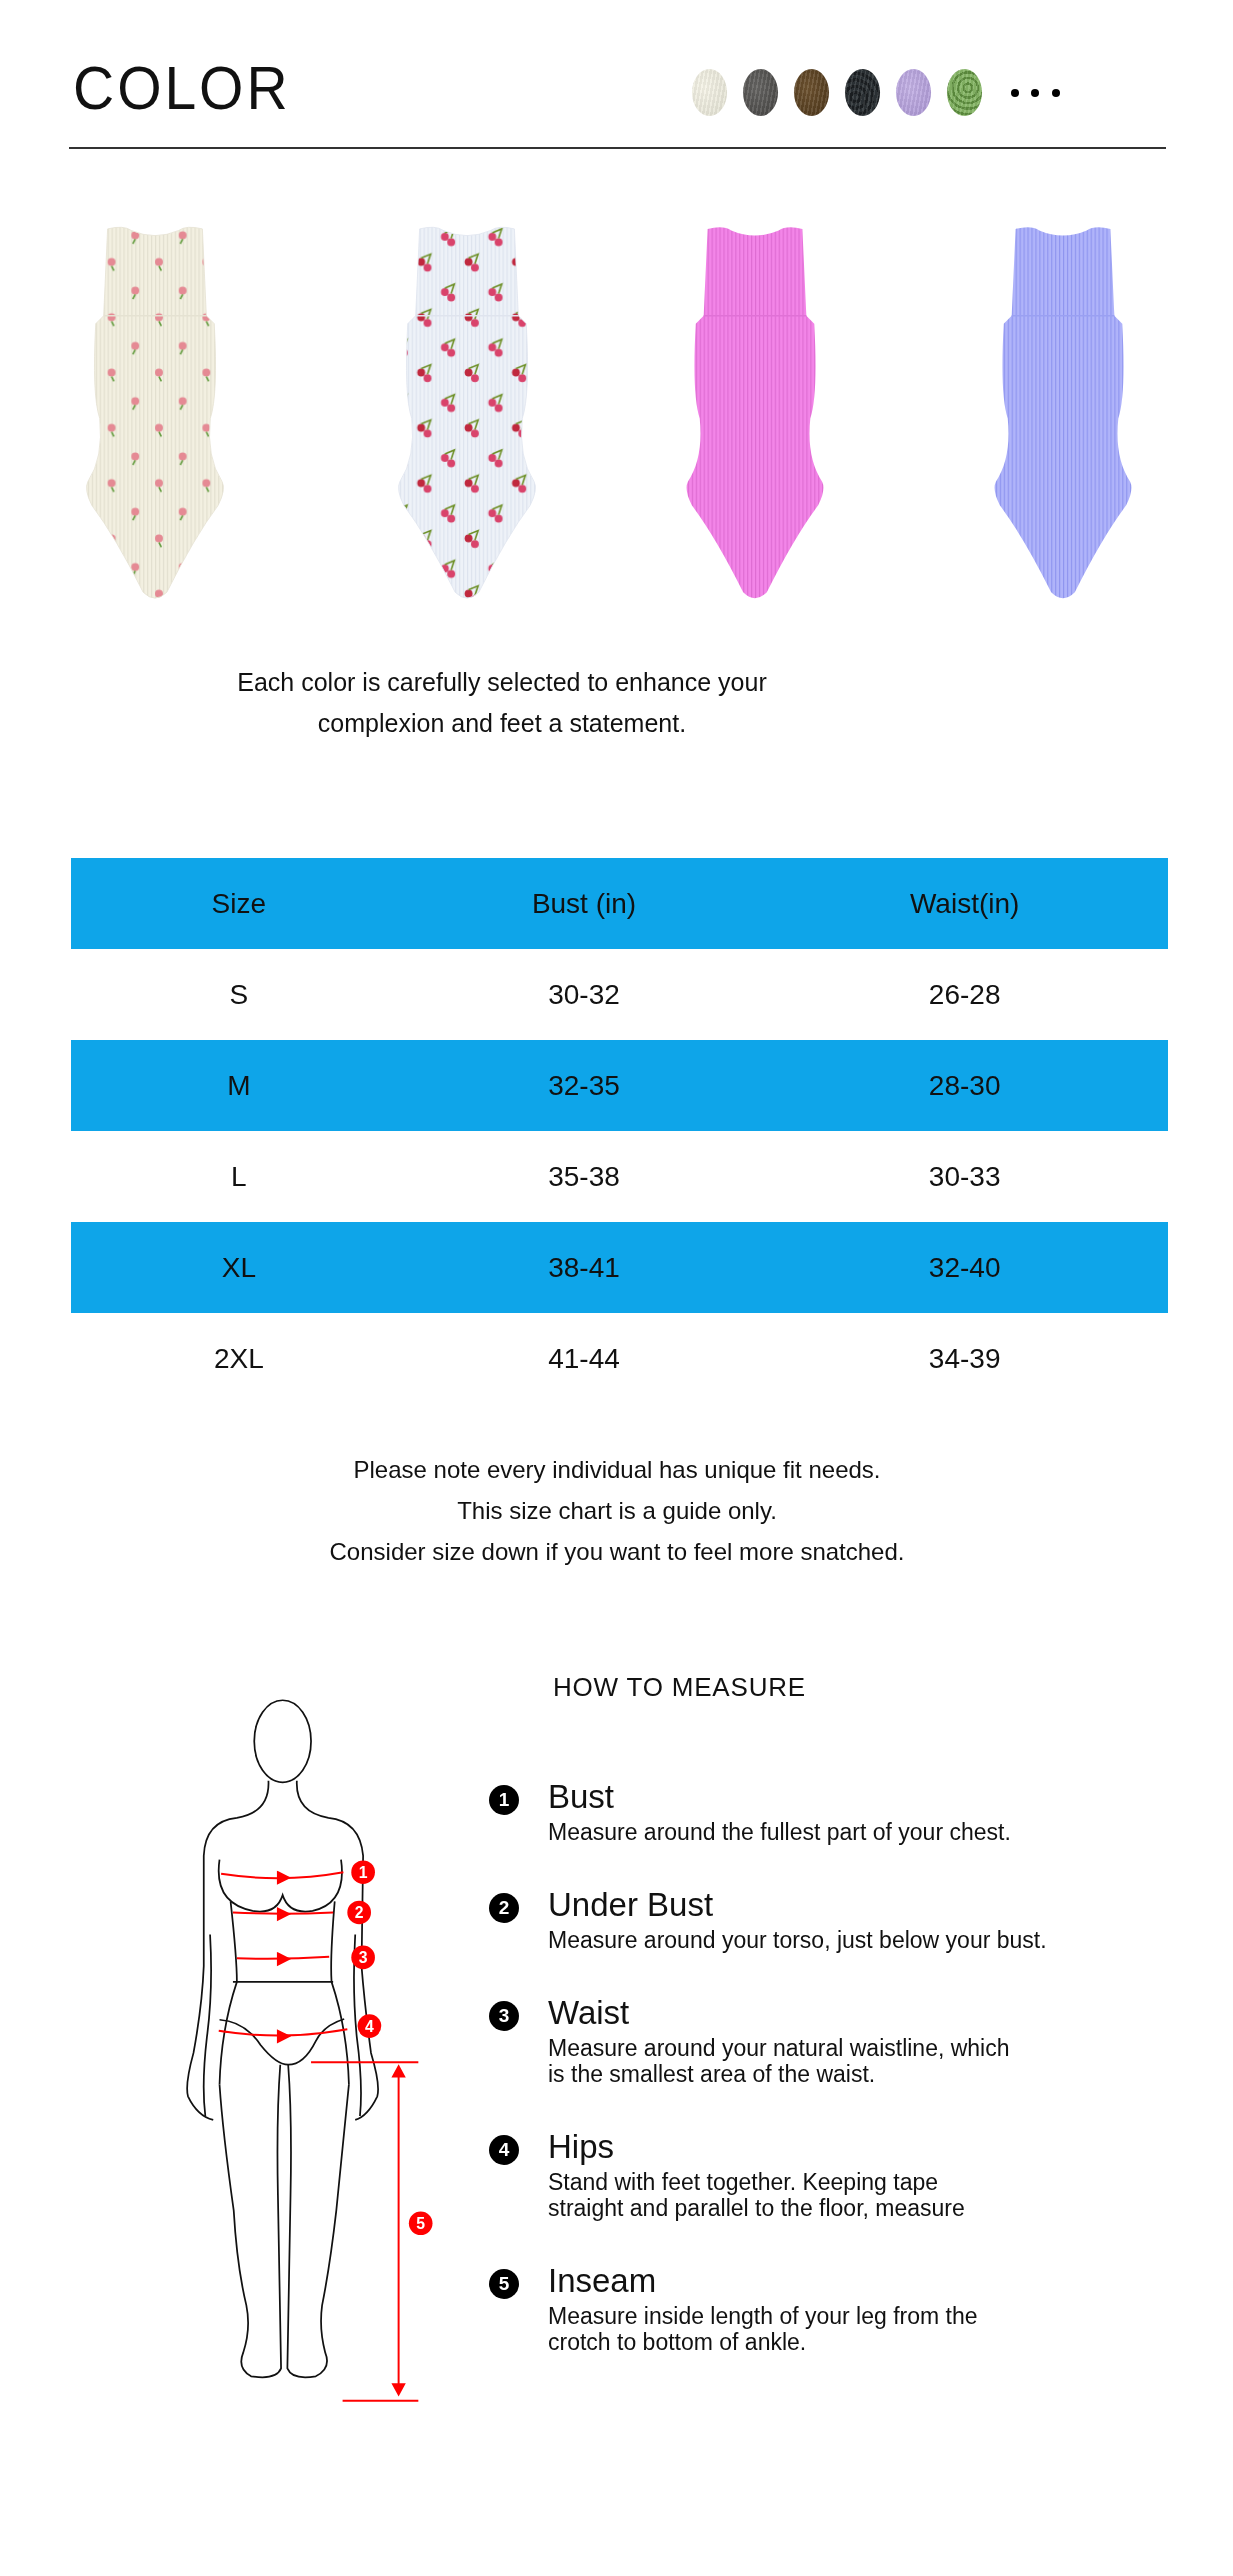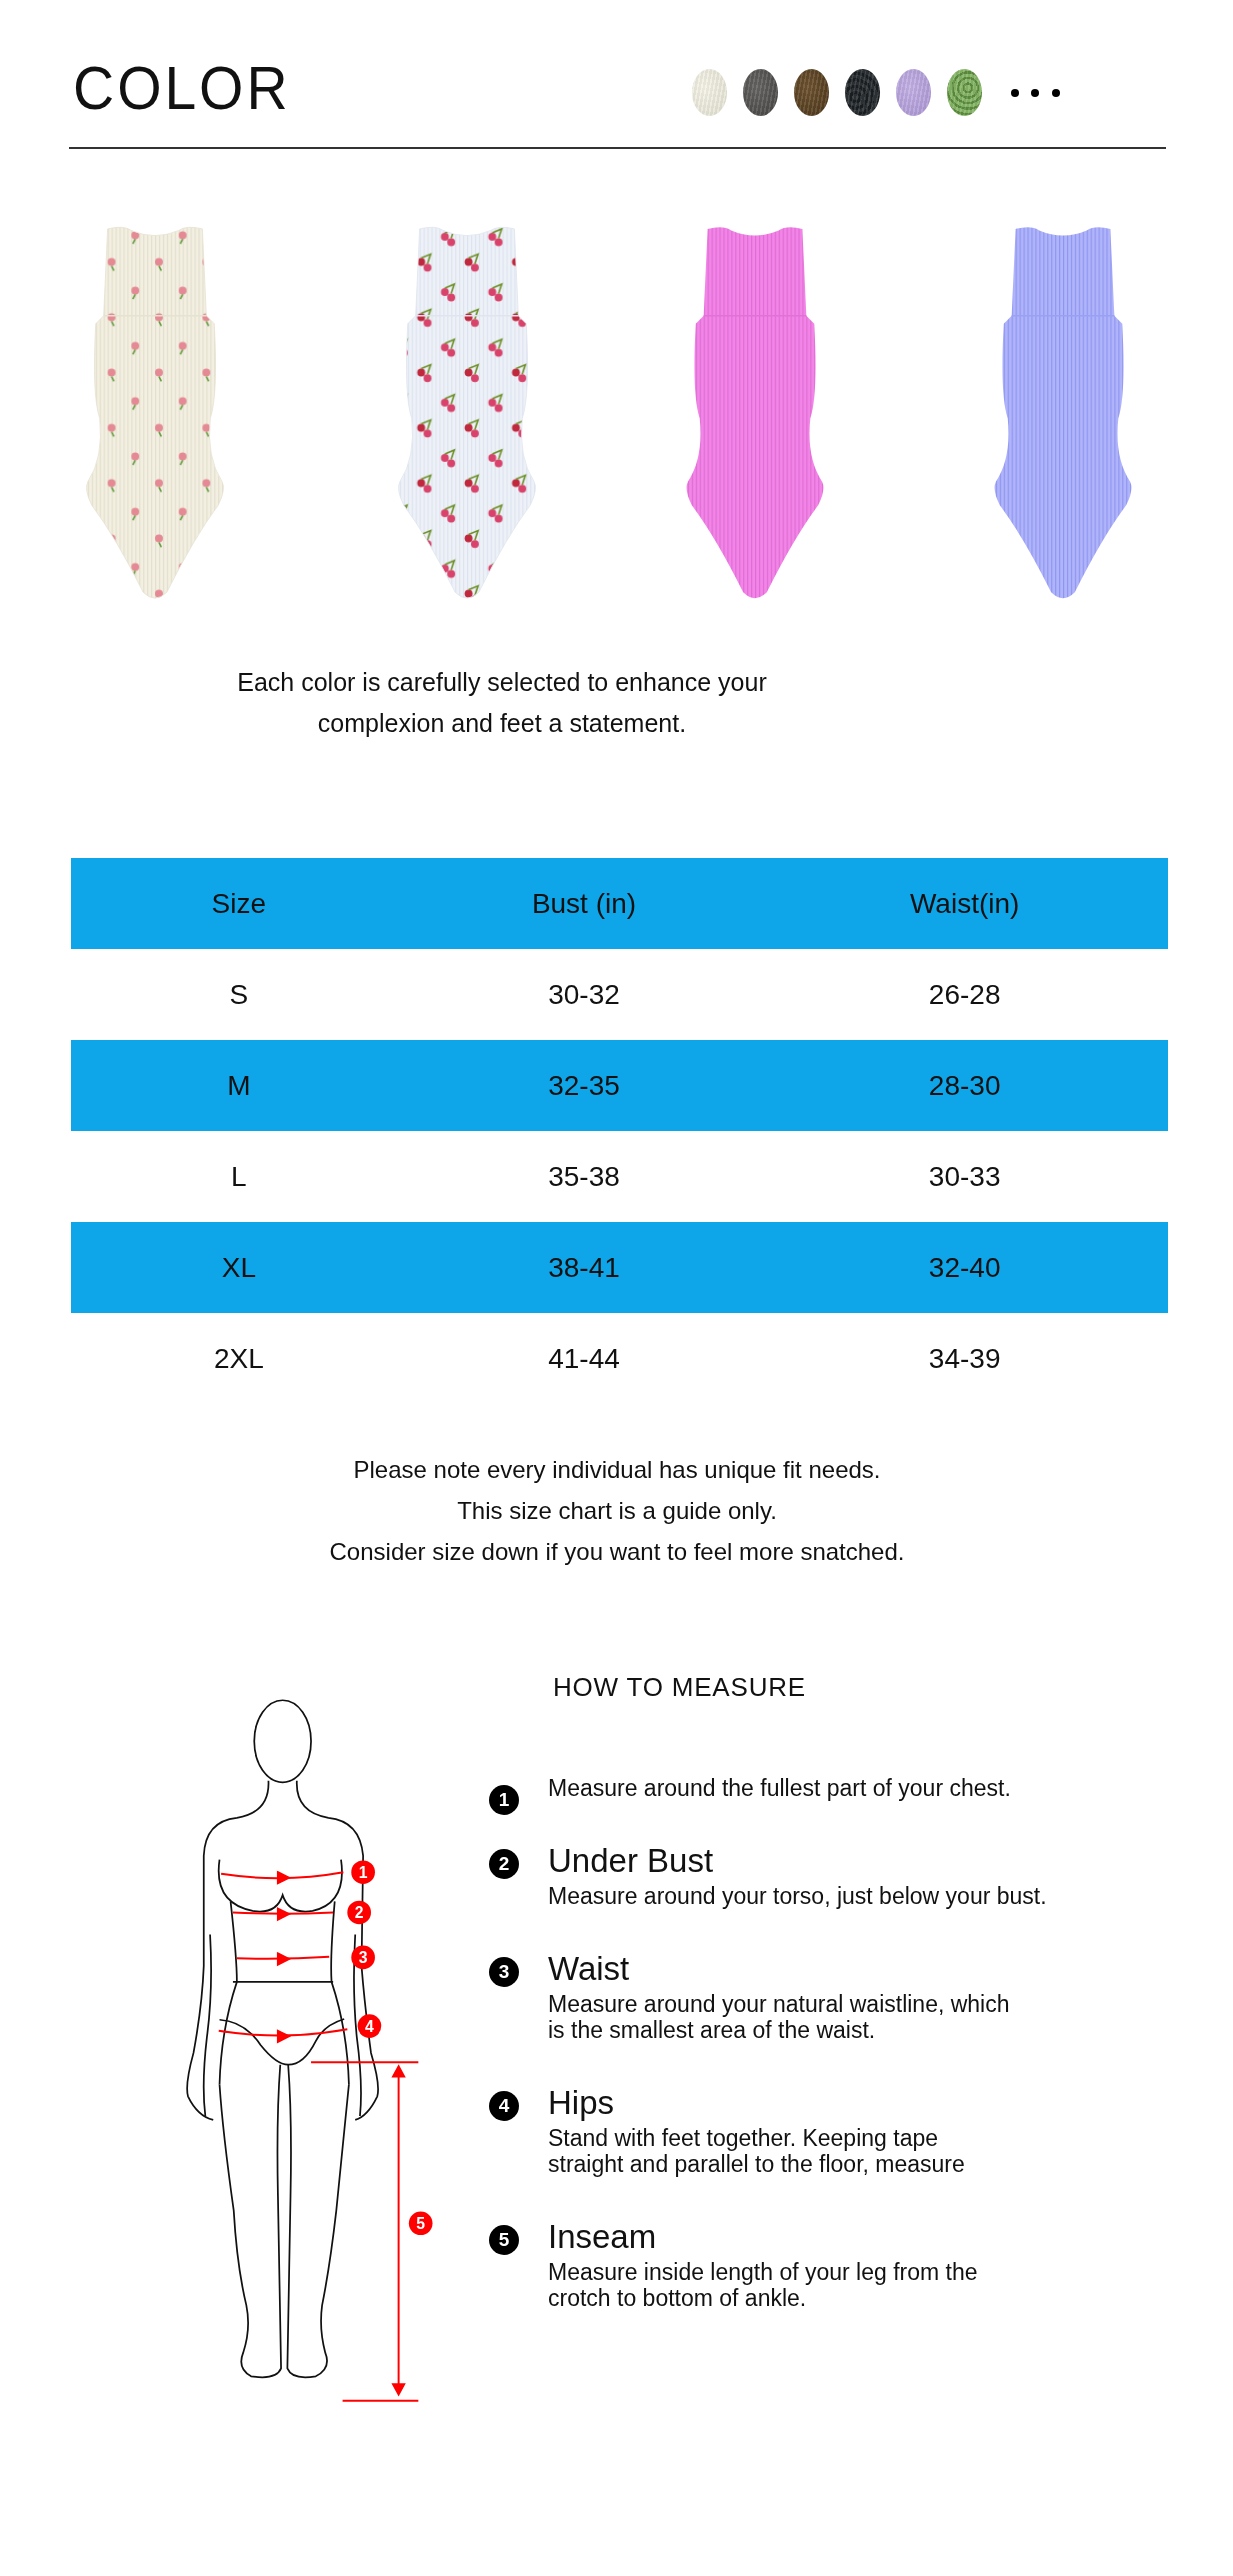--- a/index.html
+++ b/index.html
@@ -235,20 +235,21 @@
         <text x="268" y="453" fill="#fff">4</text>
       <circle cx="333" cy="696" r="15" fill="#ff0000"></circle>
         <text x="333" y="703" fill="#fff">5</text>
     </g>
   </svg>
 </div>
 
 <div class="abs steps">
   <div class="step" style="margin-bottom:38px;">
     <div class="step-num">1</div>
+    <div class="step-title">Bust</div>
     <div class="step-desc">Measure around the fullest part of your chest.</div>
   </div>
   <div class="step" style="margin-bottom:38px;">
     <div class="step-num">2</div>
     <div class="step-title">Under Bust</div>
     <div class="step-desc">Measure around your torso, just below your bust.</div>
   </div>
   <div class="step" style="margin-bottom:38px;">
     <div class="step-num">3</div>
     <div class="step-title">Waist</div>

